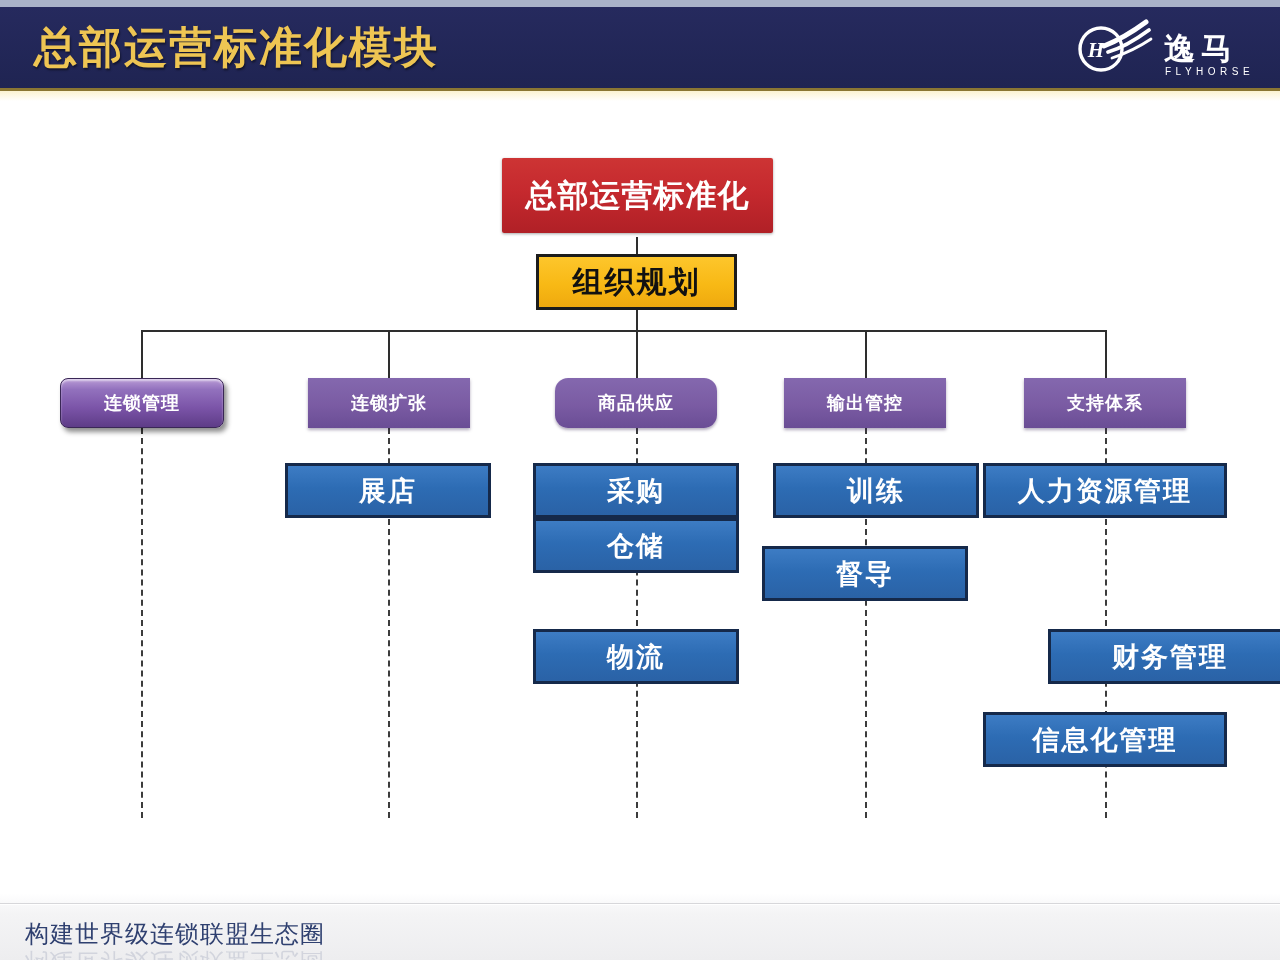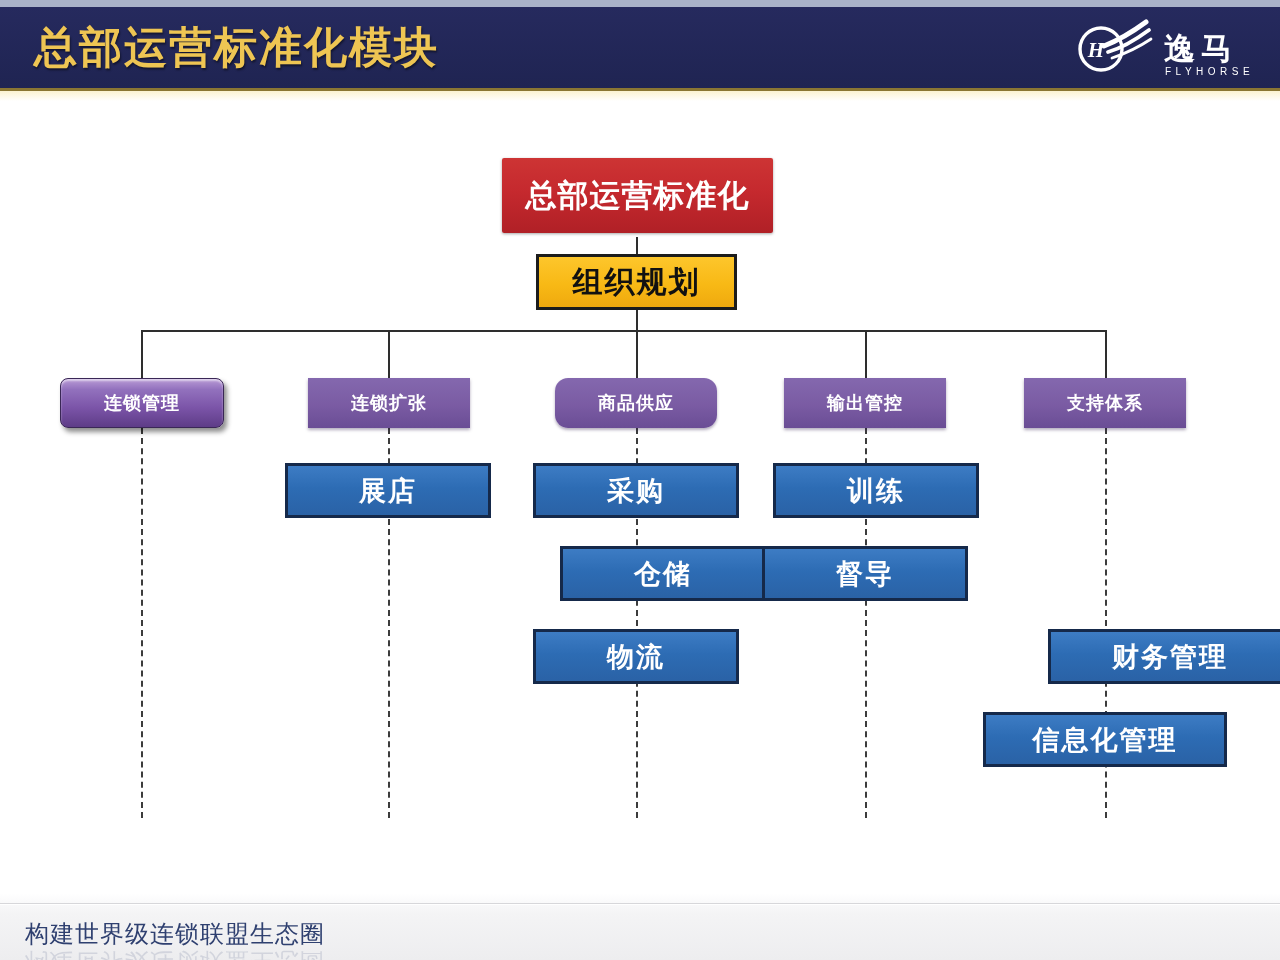--- a/index.html
+++ b/index.html
@@ -111,26 +111,27 @@
   <div class="node node-cat node-cat-3d">连锁管理</div>
   <div class="node node-cat" style="left:308px;">连锁扩张</div>
   <div class="node node-cat" style="left:555px;border-radius:13px;">商品供应</div>
   <div class="node node-cat" style="left:784px;">输出管控</div>
   <div class="node node-cat" style="left:1024px;">支持体系</div>
 
 
   <div class="node node-sub" style="left:285px;top:463px;">展店</div>
 
   <div class="node node-sub" style="left:533px;top:463px;">采购</div>
-  <div class="node node-sub" style="left:533px;top:546px;margin-left:27px;">仓储</div>
+  <div class="node node-sub" style="left:533px;top:518px;">仓储</div>
   <div class="node node-sub" style="left:533px;top:629px;">物流</div>
 
   <div class="node node-sub" style="left:762px;top:463px;margin-left:11px;">训练</div>
   <div class="node node-sub" style="left:762px;top:546px;">督导</div>
 
+  <div class="node node-sub wide" style="left:983px;top:463px;">人力资源管理</div>
   <div class="node node-sub wide" style="left:1017px;top:629px;margin-left:31px;">财务管理</div>
   <div class="node node-sub wide" style="left:983px;top:712px;">信息化管理</div>
 
   <div class="footer-band"></div>
   <div class="footer-divider"></div>
   <div class="footer-tagline">构建世界级连锁联盟生态圈</div>
   <div class="footer-tagline-reflection">构建世界级连锁联盟生态圈</div>
 
 </div>
 

